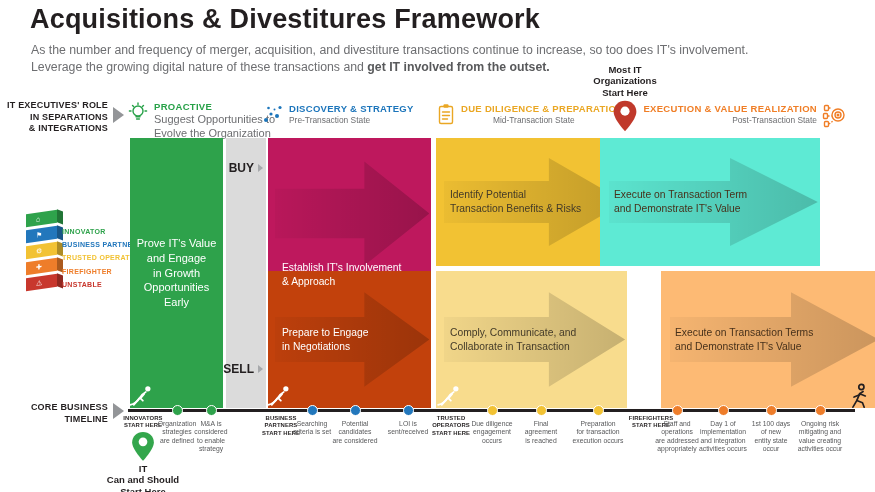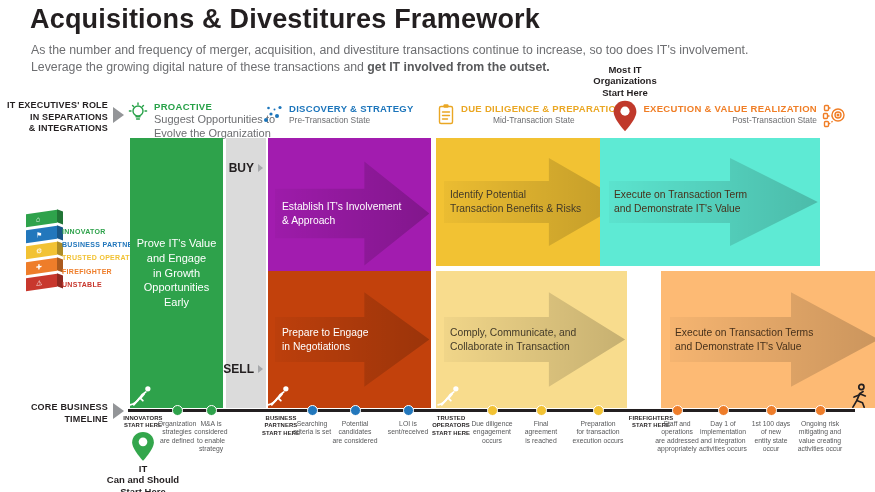--- a/index.html
+++ b/index.html
@@ -180,21 +180,21 @@
     <div class="trade-label" style="top:23px;right:3px;">
         <span>BUY</span>
         <span class="tri-sm"></span>
       </div>
     <div class="trade-label" style="bottom:32px;right:3px;">
         <span>SELL</span>
         <span class="tri-sm"></span>
       </div>
   </div>
 
-  <div class="cell" style="left: 268px; top: 138px; width: 163px; height: 151px; background: #a21caf;">
+  <div class="cell" style="left: 268px; top: 138px; width: 163px; height: 151px; background: #be185d; align-items: flex-end;">
     <div class="arrow"></div>
     <div class="cell-text preline" style="color: rgb(255, 255, 255);">Establish IT's Involvement
 &amp; Approach</div>
   </div>
   <div class="cell" style="left: 436px; top: 138px; width: 191px; height: 128px; background: rgb(242, 194, 51);">
     <div class="arrow"></div>
     <div class="cell-text preline" style="color: rgb(67, 58, 40);">Identify Potential
 Transaction Benefits &amp; Risks</div>
   </div>
   <div class="cell" style="left: 600px; top: 138px; width: 220px; height: 128px; background: #5eead4;">

